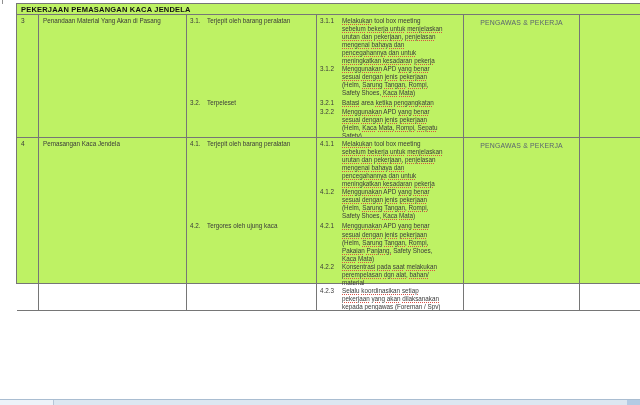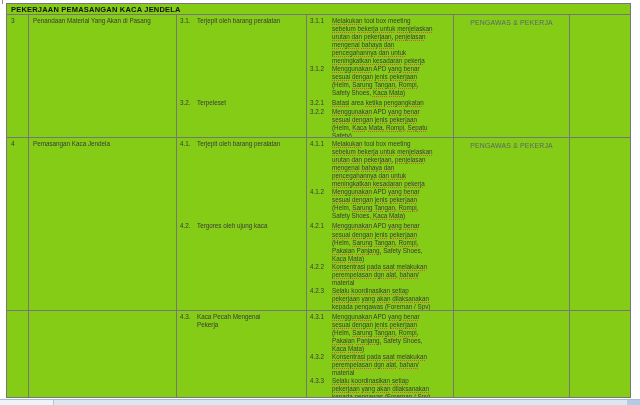--- a/index.html
+++ b/index.html
@@ -2,23 +2,23 @@
 <html><head>
 <meta charset="utf-8">
 <style>
   * { margin:0; padding:0; box-sizing:border-box; }
   html,body { width:640px; height:405px; background:#ffffff; overflow:hidden;
               font-family:"Liberation Sans", sans-serif; }
   .page { position:relative; width:640px; height:405px; background:#fff; }
 
   .remnant { position:absolute; left:2px; top:0; width:1px; height:4px; background:#909090; }
 
-  .jsa-table { position:absolute; left:6px; top:3px; width:625px; height:395px;
+  .jsa-table { position:absolute; left:16px; top:3px; width:625px; height:281px;
                display:flex; flex-direction:column;
-               border:1px solid #767676; background:#84cc16; }
+               border:1px solid #767676; background:#bef264; }
 
   .title-row { height:11px; border-bottom:1px solid #767676; flex:0 0 auto;
                font-size:7.5px; font-weight:bold; color:#111;
                padding:1px 0 0 4px; letter-spacing:0.2px; white-space:nowrap; }
 
   .t-row { display:flex; flex-direction:row; overflow:hidden; flex:0 0 auto;
            border-bottom:1px solid #767676; }
   .t-row.r1 { height:123px; }
   .t-row.r2 { height:173px; }
   .t-row.r3 { flex:1 1 auto; border-bottom:none; }

